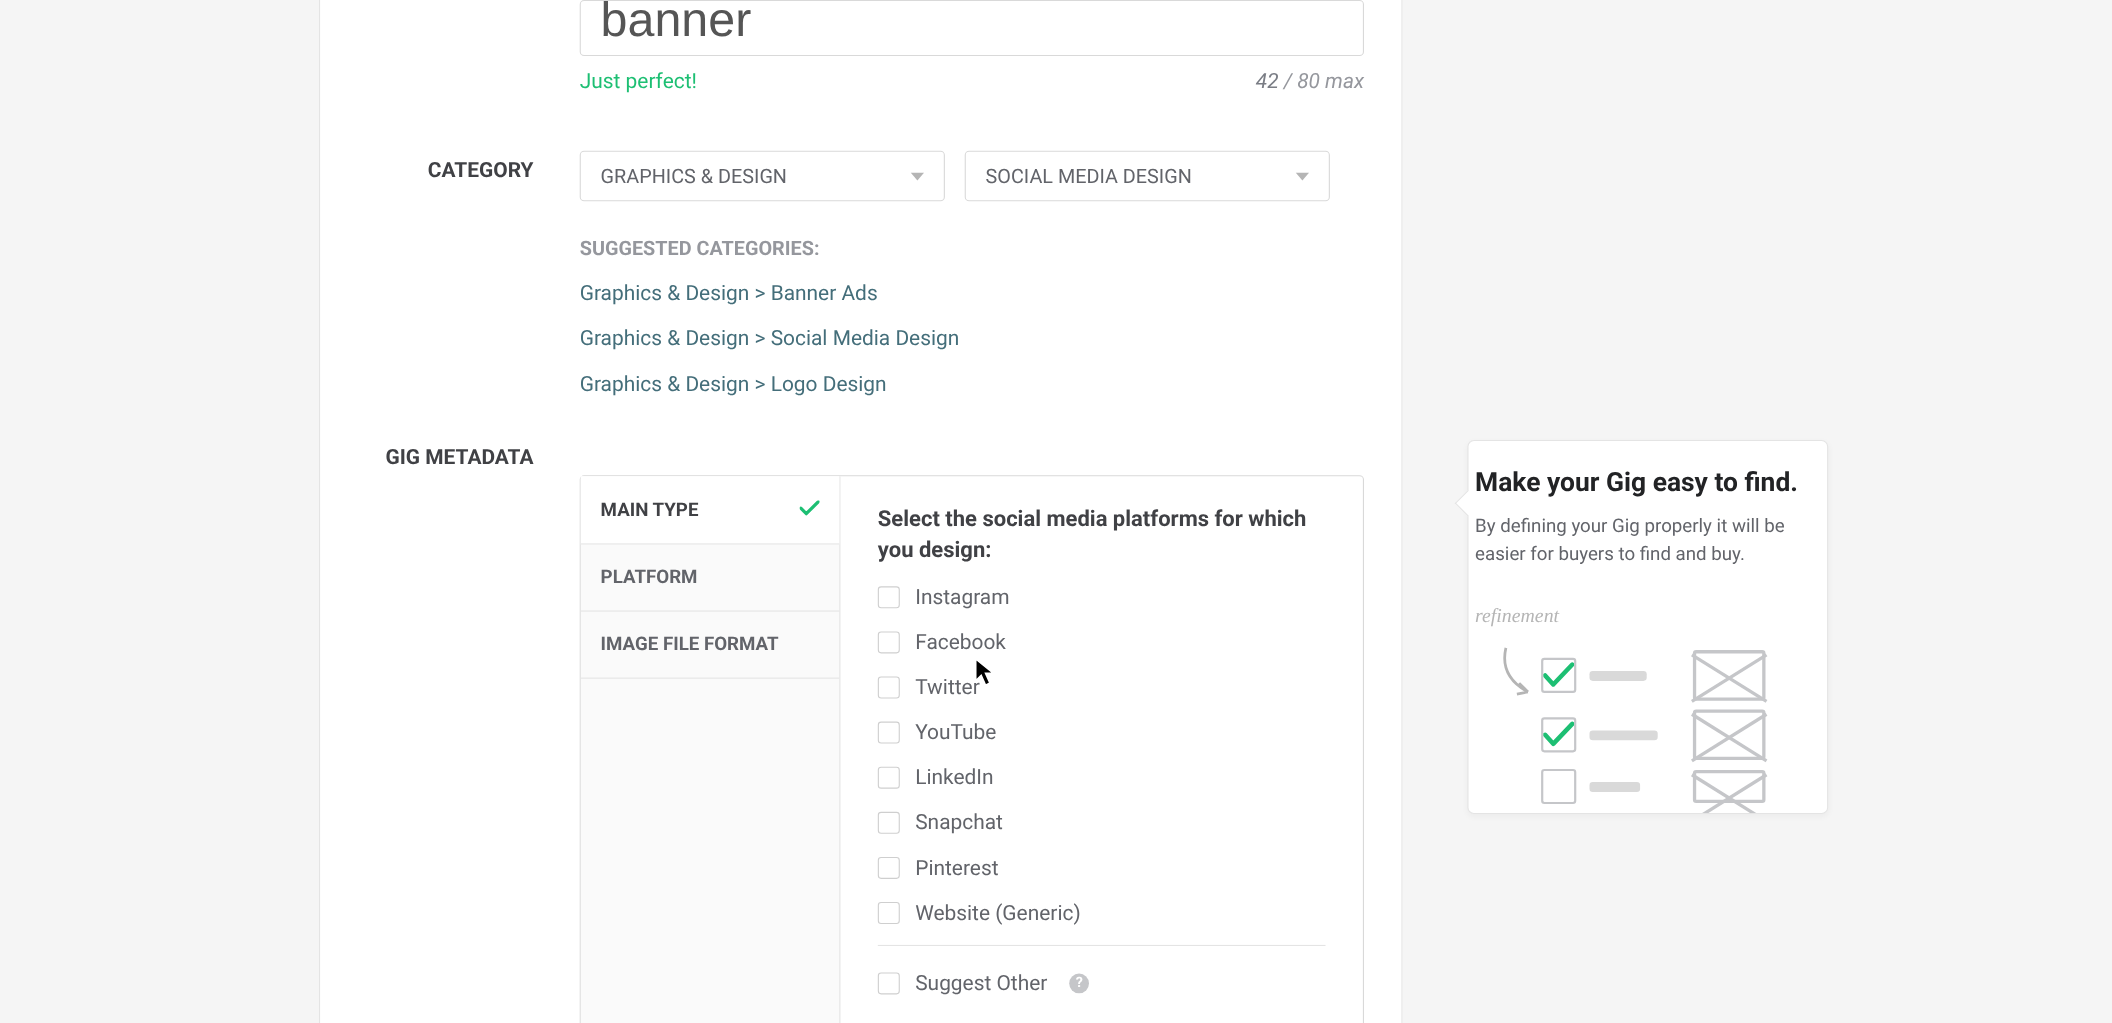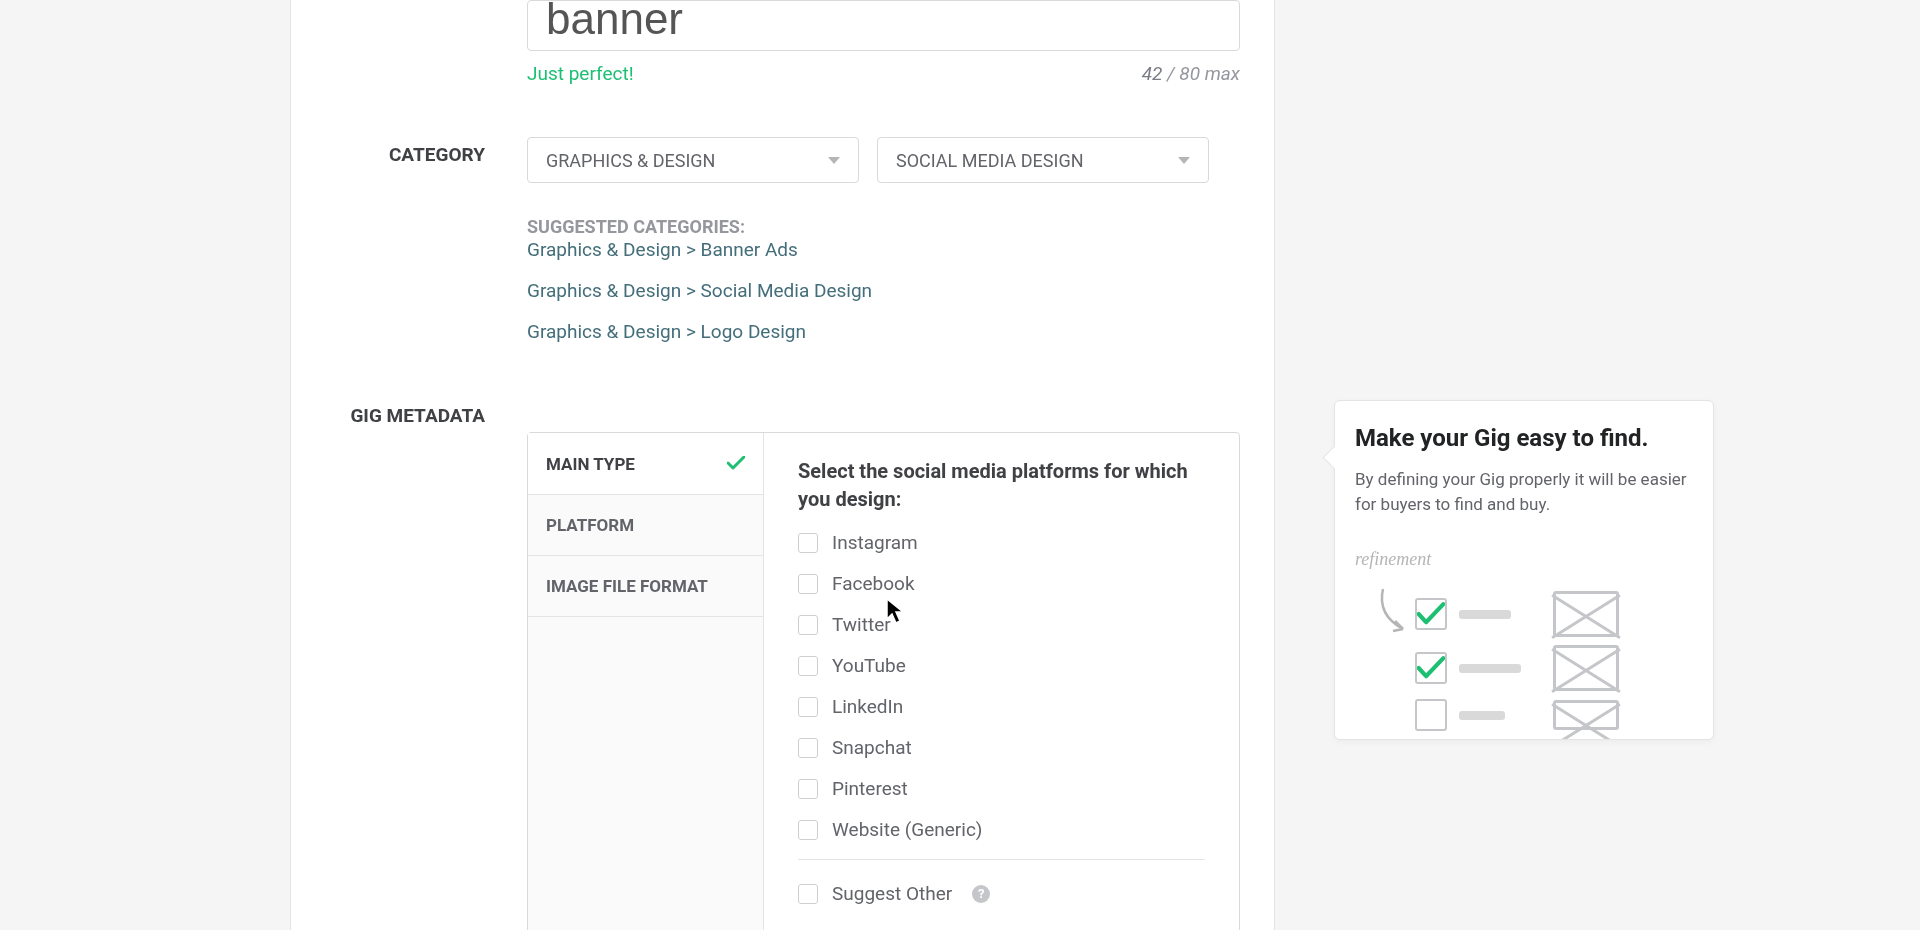--- a/index.html
+++ b/index.html
@@ -95,21 +95,21 @@
 
   .suggested-block {
     position: absolute;
     left: 527px;
     top: 216px;
   }
   .suggested-title {
     font-size: 18px;
     font-weight: 700;
     color: #95979d;
-    margin-bottom: 1px;
+    margin-bottom: 18px;
   }
   .suggested-link {
     font-size: 19px;
     color: #446e7a;
     margin-bottom: 18px;
     cursor: pointer;
     display: block;
   }
 
   .metadata-box {
@@ -193,25 +193,25 @@
     align-items: center;
     justify-content: center;
     margin-left: 6px;
   }
 
   
   .tip-card {
     position: absolute;
     left: 1334px;
     top: 400px;
-    width: 380px;
+    width: 328px;
     background: #fff;
     border: 1px solid #e4e4e4;
     border-radius: 6px;
-    padding: 22px 22px 0 20px;
+    padding: 22px 22px 0 6px;
     box-shadow: 0 2px 6px rgba(0,0,0,0.04);
   }
   .tip-card::before {
     content: "";
     position: absolute;
     left: -9px;
     top: 48px;
     width: 16px;
     height: 16px;
     background: #fff;

